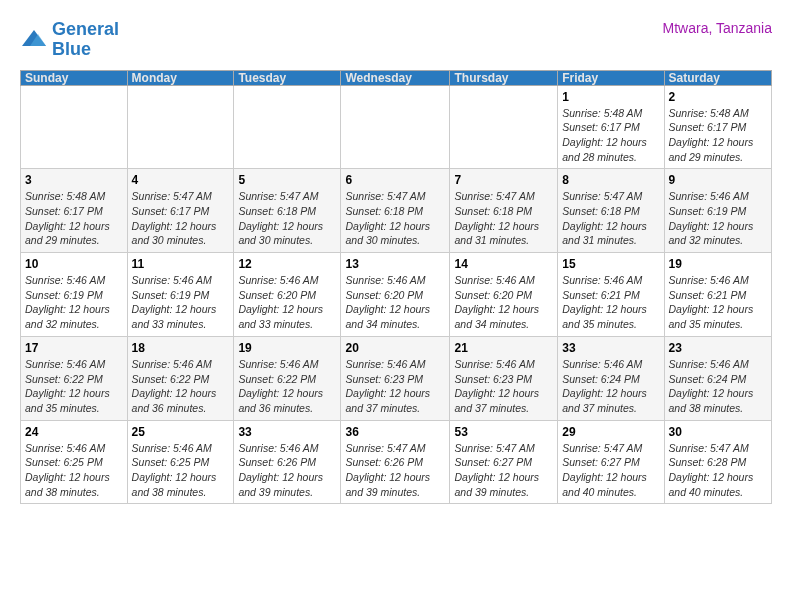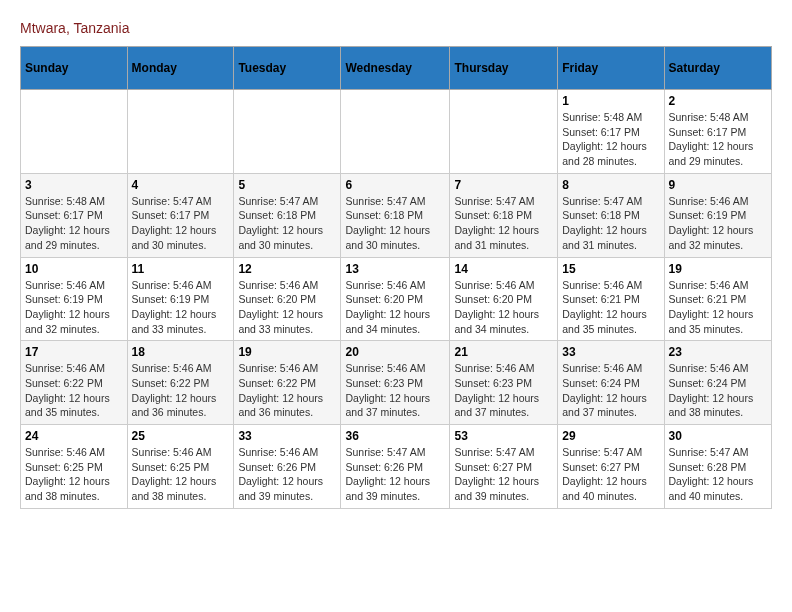--- a/index.html
+++ b/index.html
@@ -37,31 +37,31 @@
     .title-block {
       text-align: right;
     }
     .month-title {
       font-size: 32px;
       font-weight: bold;
       color: #333;
     }
     .location {
       font-size: 14px;
-      color: #7f1d1d;
+      color: #a21caf;
     }
     table {
       width: 100%;
       border-collapse: collapse;
       font-size: 11px;
     }
     thead tr th {
       background-color: #2a7abf;
-      color: #000000;
-      padding: 14px 4px;
+      color: #e5e5e5;
+      padding: 0 4px;
       text-align: left;
       font-size: 12px;
       border: 1px solid #aaa;
     }
     tbody tr td {
       vertical-align: top;
       padding: 4px;
       border: 1px solid #ccc;
       width: 113px;
       min-height: 80px;
@@ -73,29 +73,40 @@
     .day-num {
       font-weight: bold;
       font-size: 12px;
       display: block;
       margin-bottom: 2px;
     }
     .day-info {
       font-size: 10.5px;
       color: #333;
       line-height: 1.4;
+      font-style: italic;
     }
     .empty {
       background: #fff !important;
     }
   </style>
 </head>
 <body>
 
 <div class="header">
+  <div class="logo">
+    <svg class="logo-icon" viewBox="0 0 28 28">
+      <polygon points="14,4 26,20 2,20" fill="#2a7abf"></polygon>
+      <polygon points="18,8 26,20 10,20" fill="#4da6e0" opacity="0.6"></polygon>
+    </svg>
+    <div class="logo-text">
+      <div><span>General</span></div>
+      <div style="color:#2a7abf;">Blue</div>
+    </div>
+  </div>
   <div class="title-block">
     <div class="location">Mtwara, Tanzania</div>
   </div>
 </div>
 
 <table>
   <thead>
     <tr id="header-row">
         <th>Sunday</th>
         <th>Monday</th>

